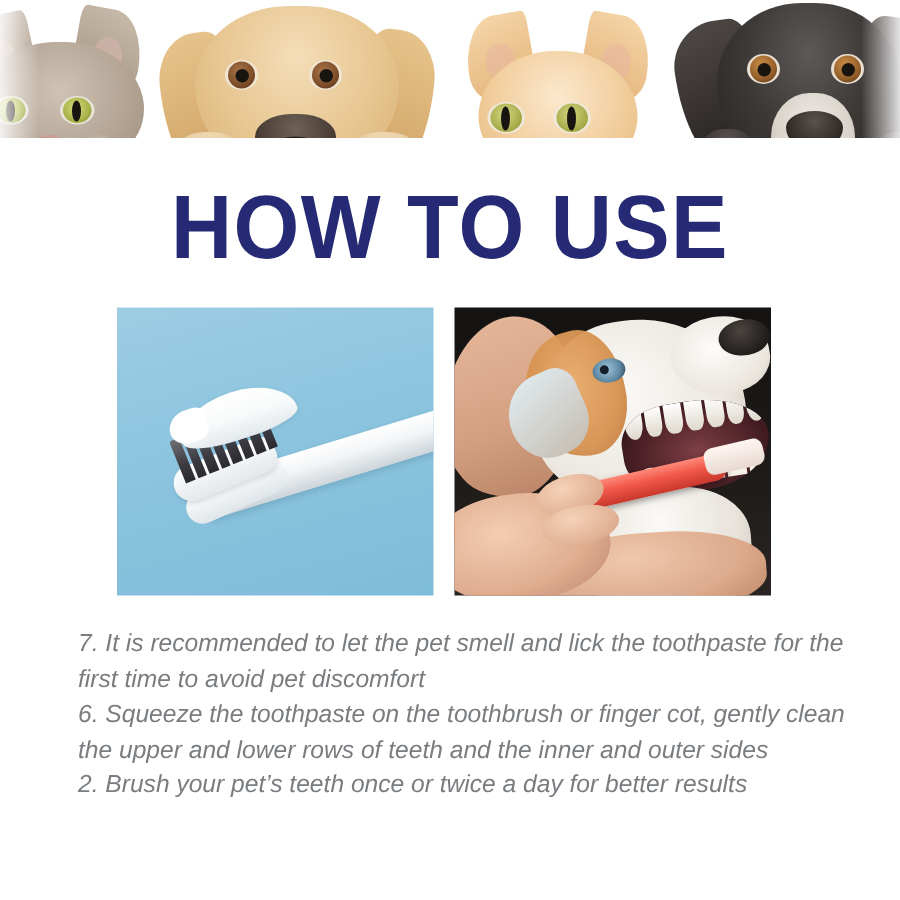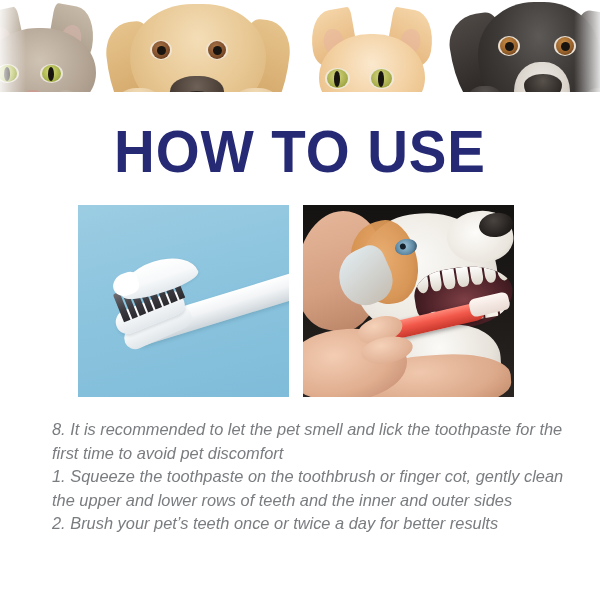--- a/index.html
+++ b/index.html
@@ -647,18 +647,18 @@
       <div class="dog-neck"></div>
       <div class="hand-lower"></div>
       <div class="toothbrush-red"></div>
       <div class="hand"></div>
       <div class="finger f1"></div>
       <div class="finger f2"></div>
     </div>
   </div>
 
   <div class="instructions">
-    <p>8. It is recommended to let the pet smell and lick the toothpaste for the first time to avoid pet discomfort</p>
-    <p>1. Squeeze the toothpaste on the toothbrush or finger cot, gently clean the upper and lower rows of teeth and the inner and outer sides</p>
+    <p>7. It is recommended to let the pet smell and lick the toothpaste for the first time to avoid pet discomfort</p>
+    <p>6. Squeeze the toothpaste on the toothbrush or finger cot, gently clean the upper and lower rows of teeth and the inner and outer sides</p>
     <p>2. Brush your pet’s teeth once or twice a day for better results</p>
   </div>
 
 </div>
 
 </body></html>

